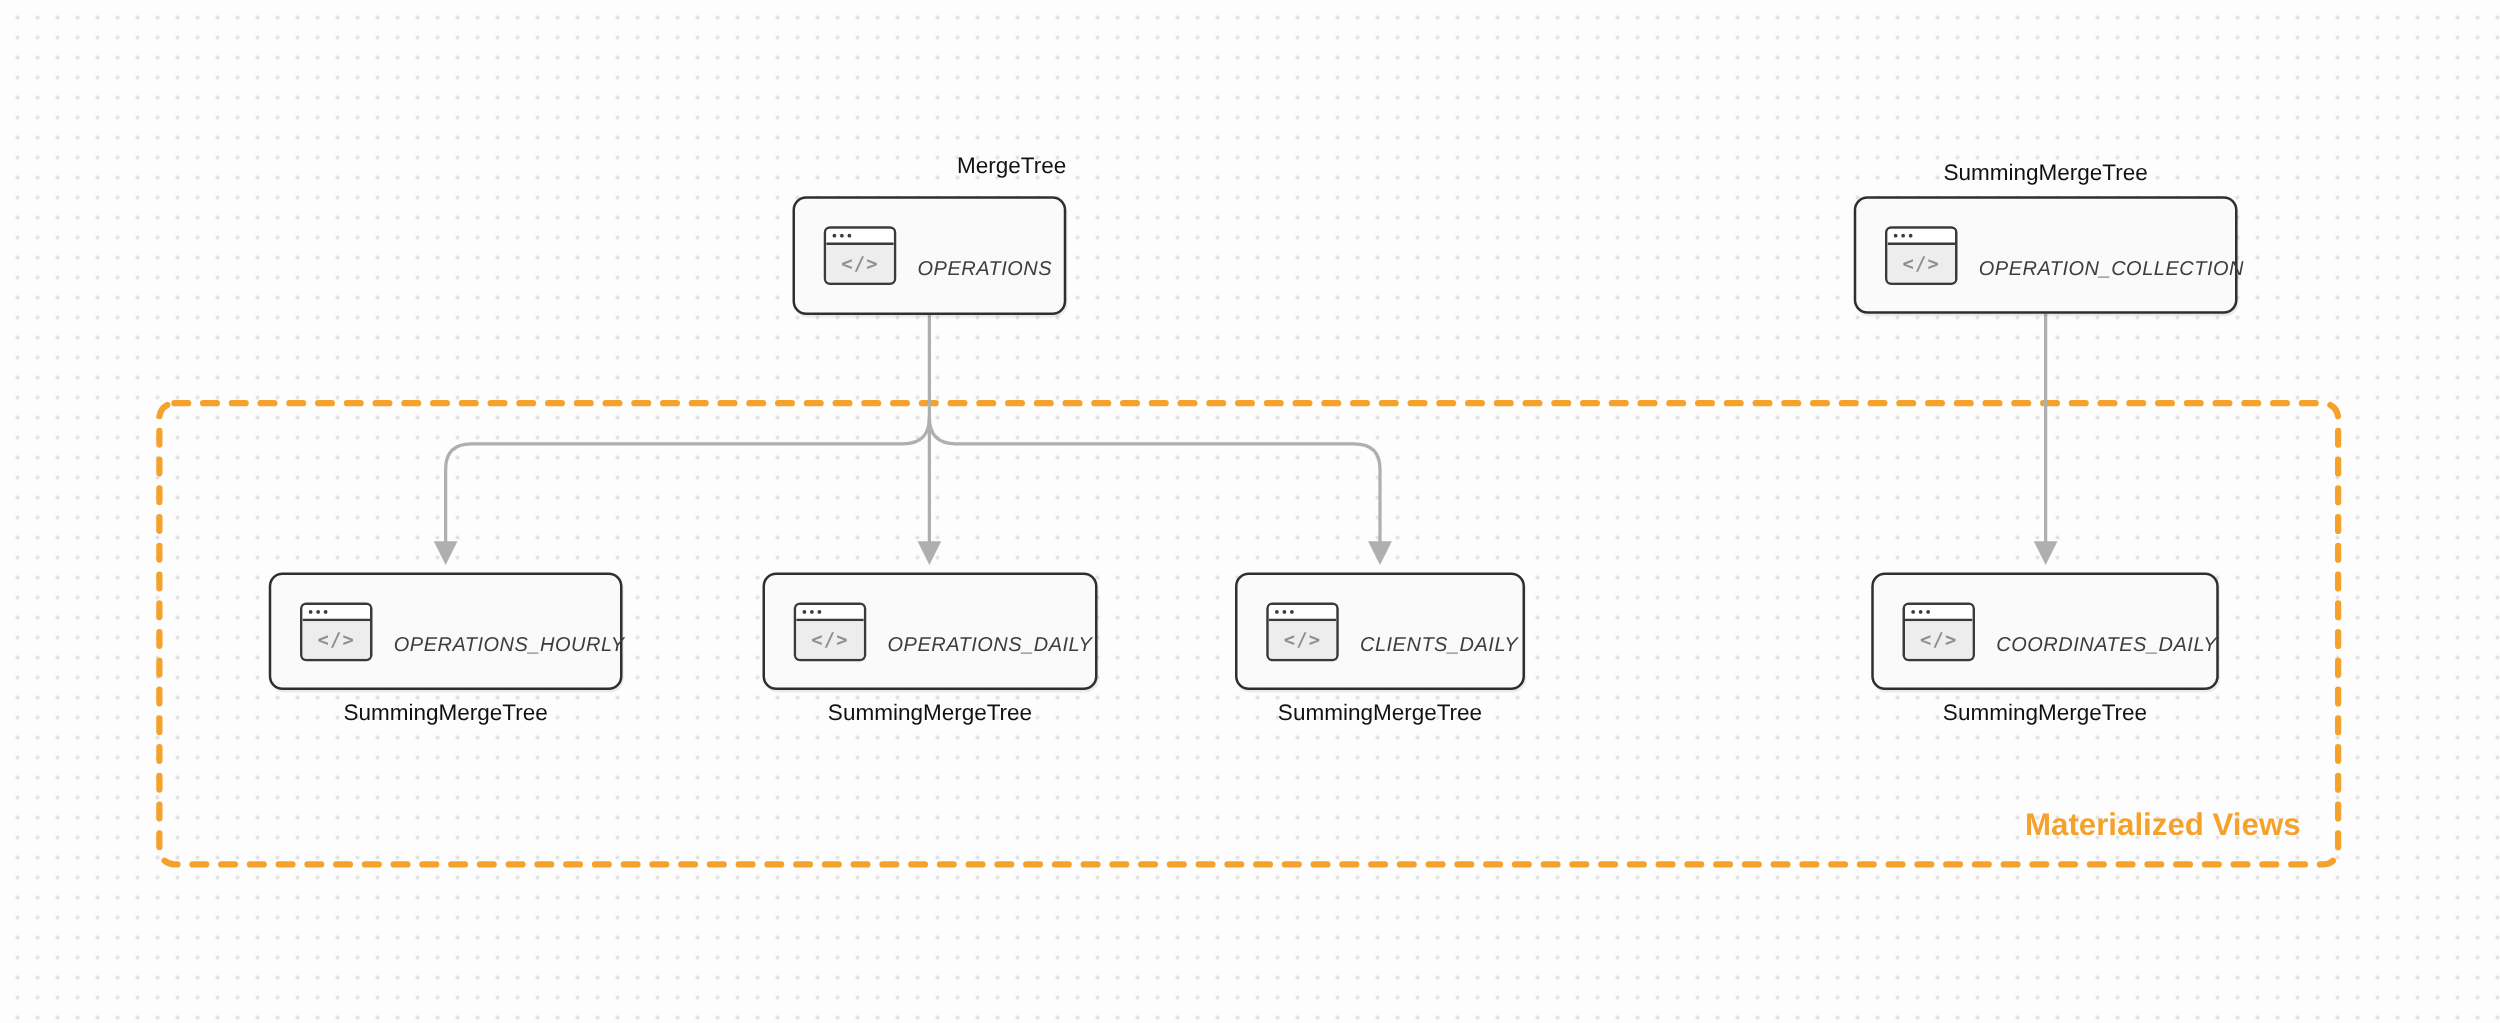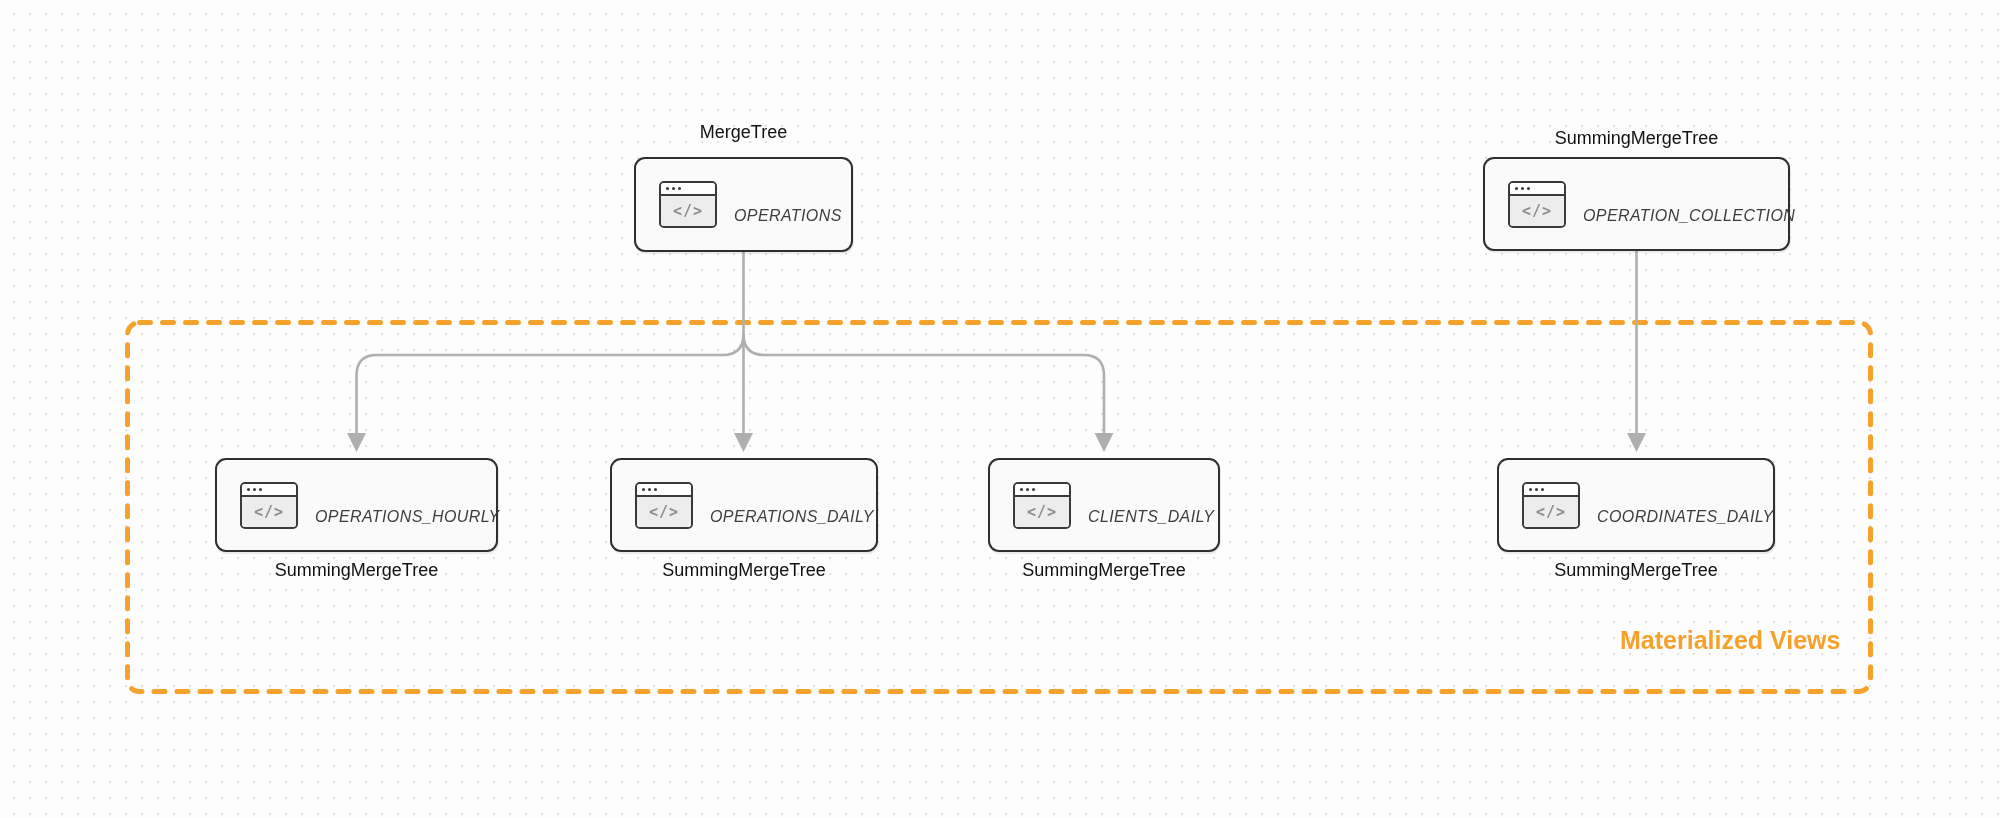--- a/index.html
+++ b/index.html
@@ -108,21 +108,21 @@
     <path class="wire" d="M743.5 334 Q743.5 355 722.5 355 L377 355 Q356.5 355 356.5 375.5 L356.5 434"></path>
     <path class="wire" d="M743.5 334 Q743.5 355 764.5 355 L1083.5 355 Q1104 355 1104 375.5 L1104 434"></path>
     <path class="wire" d="M1636.5 251 L1636.5 434"></path>
 
     <polygon class="arrowhead" points="347,433 366,433 356.5,452"></polygon>
     <polygon class="arrowhead" points="734,433 753,433 743.5,452"></polygon>
     <polygon class="arrowhead" points="1094.5,433 1113.5,433 1104,452"></polygon>
     <polygon class="arrowhead" points="1627,433 1646,433 1636.5,452"></polygon>
   </svg>
 
-  <div class="engine-label" style="left:634px; top:122px; width:219px;">MergeTree</div>
+  <div class="engine-label" style="left:634px; top:122px; width:219px;text-align:right;">MergeTree</div>
   <div class="engine-label" style="left:1483px; top:128px; width:307px;">SummingMergeTree</div>
 
   <div class="node" style="left:634px; top:157px; width:219px; height:95px;">
     <div class="code-icon">
       <div class="ci-top">
         <span class="ci-dot"></span>
           <span class="ci-dot"></span>
           <span class="ci-dot"></span>
       </div>
       <div class="ci-body">&lt;/&gt;</div>
@@ -188,15 +188,15 @@
       <div class="ci-body">&lt;/&gt;</div>
     </div>
     <div class="node-label">COORDINATES_DAILY</div>
   </div>
 
   <div class="engine-label" style="left:215px; top:560px; width:283px;">SummingMergeTree</div>
   <div class="engine-label" style="left:610px; top:560px; width:268px;">SummingMergeTree</div>
   <div class="engine-label" style="left:988px; top:560px; width:232px;">SummingMergeTree</div>
   <div class="engine-label" style="left:1497px; top:560px; width:278px;">SummingMergeTree</div>
 
-  <div class="mv-label" style="left:1620px; top:626px; width:220px;">Materialized Views</div>
+  <div class="mv-label" style="left:1620px; top:646px; width:220px;">Materialized Views</div>
 
 </div>
 
 </body></html>

